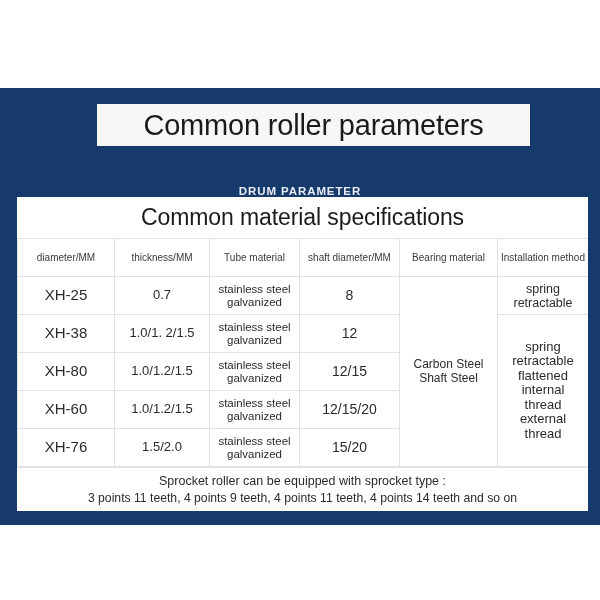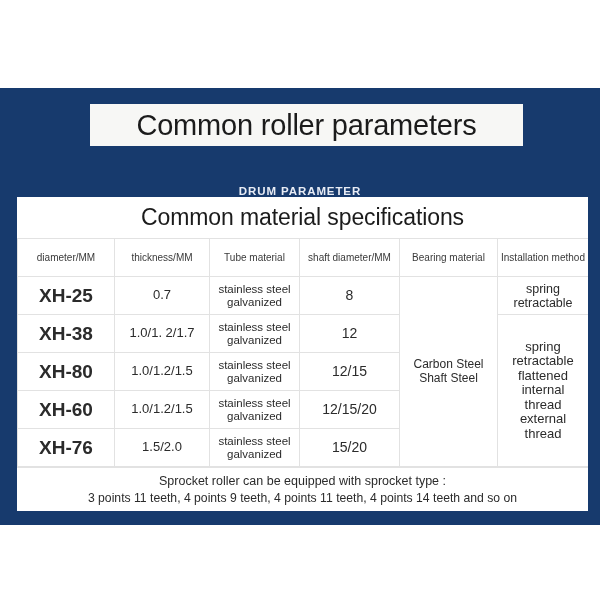--- a/index.html
+++ b/index.html
@@ -22,21 +22,21 @@
     top: 88px;
     width: 600px;
     height: 437px;
     background: #173a6d;
     box-sizing: border-box;
   }
 
   
   #title-box {
     position: absolute;
-    left: 90px;
+    left: 97px;
     top: 16px;
     width: 433px;
     height: 42px;
     background: #f7f7f5;
     display: flex;
     align-items: center;
     justify-content: center;
     box-sizing: border-box;
   }
   #title-text {
@@ -109,21 +109,21 @@
   }
   table#spec-table tr.hdr td {
     font-size: 10px;
     height: 38px;
     color: #3a3a3a;
   }
   table#spec-table tr.drow td {
     height: 38px;
   }
 
-  .c-dia  { font-size: 19px; font-weight: bold; }
+  .c-dia  { font-size: 15px; }
   .c-thk  { font-size: 13px; }
   .c-tube { font-size: 11.5px; }
   .c-shaft{ font-size: 14px; }
   .c-bear { font-size: 12px; line-height: 1.28; }
   .c-inst { font-size: 12.5px; line-height: 1.22; }
   .c-inst-big { font-size: 13px; line-height: 1.30; }
 
   td.no-border-left  { border-left: 0; }
   td.no-border-right { border-right: 0; }
 
@@ -184,21 +184,21 @@
             <span>Shaft Steel</span>
           </td>
           <td class="c-inst no-border-right">
             <span>spring</span><br>
             <span>retractable</span>
           </td>
         </tr>
 
         <tr class="drow">
           <td class="c-dia no-border-left">XH-38</td>
-          <td class="c-thk">1.0/1. 2/1.7</td>
+          <td class="c-thk">1.0/1. 2/1.5</td>
           <td class="c-tube">stainless steel galvanized</td>
           <td class="c-shaft">12</td>
           <td class="c-inst-big no-border-right" rowspan="4">
             <span>spring</span><br>
             <span>retractable</span><br>
             <span>flattened</span><br>
             <span>internal</span><br>
             <span>thread</span><br>
             <span>external</span><br>
             <span>thread</span>

